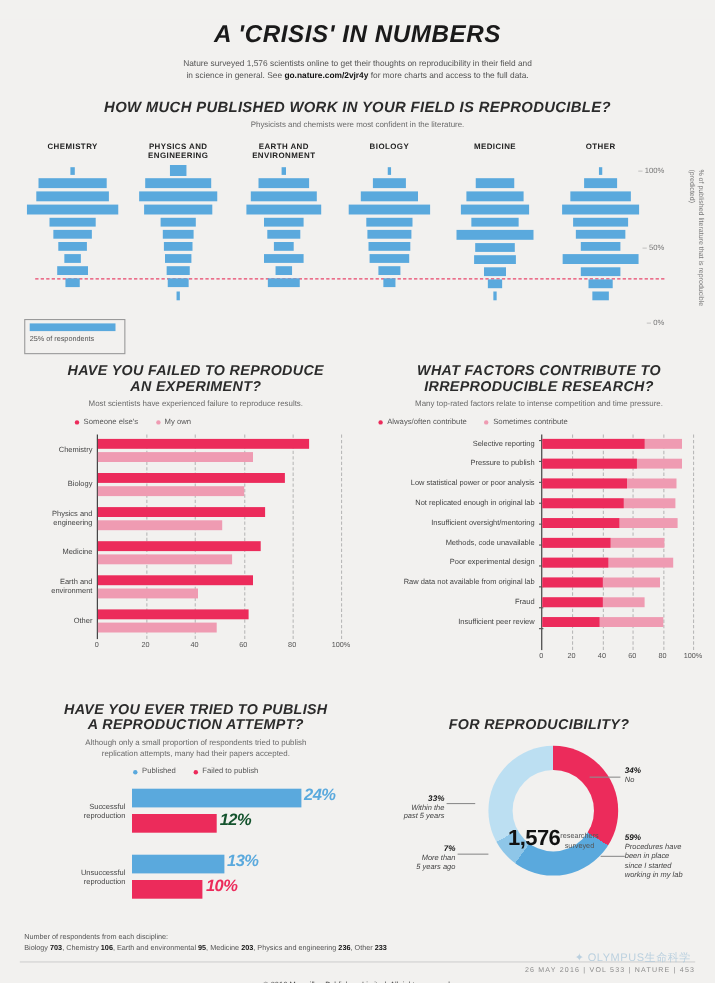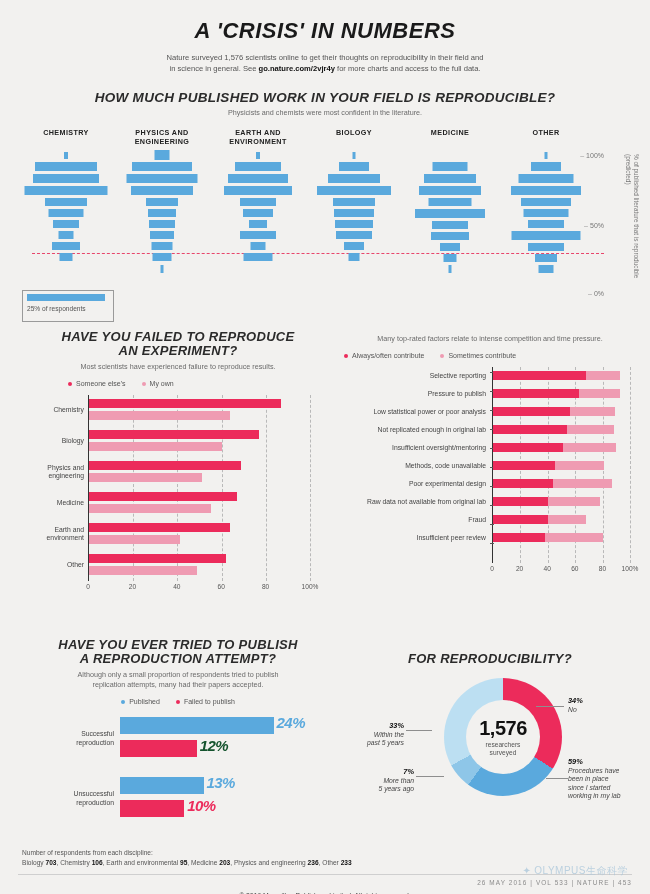--- a/index.html
+++ b/index.html
@@ -176,22 +176,22 @@
   .donut-wrap { position: relative; height: 165px; margin-top: 4px; }
   .donut {
     position: absolute; left: 104px; top: 8px;
     width: 118px; height: 118px; border-radius: 50%;
   }
   .donut-hole {
     position: absolute; left: 50%; top: 50%;
     transform: translate(-50%,-50%);
     width: 74px; height: 74px; border-radius: 50%;
     background: #f2f1ef;
-    display: flex; flex-direction: column;
-    align-items: center; justify-content: center;
+    display: flex; flex-direction: row;
+    align-items: flex-end; justify-content: center;
   }
   .donut-num { font-size: 20px; font-weight: bold; color: #111; letter-spacing: -.5px; }
   .donut-cap { font-size: 6.6px; color: #555; line-height: 8.5px; text-align: center; margin-top: 1px; }
   .dlabel { position: absolute; font-size: 6.8px; color: #444; line-height: 8.6px; font-style: italic; }
   .dlabel b { font-size: 7.4px; color: #111; display: block; }
   .leader { position: absolute; border-top: 1px solid #8e8e8e; height: 0; }
 
   
   .footnote {
     position: absolute; left: 22px; top: 830px;
@@ -403,20 +403,24 @@
           <span style="left:20%;">20</span>
           <span style="left:40%;">40</span>
           <span style="left:60%;">60</span>
           <span style="left:80%;">80</span>
           <span style="left:100%;">100%</span>
         </div>
       </div>
     </div>
 
     <div class="panel panel-R">
+      <div class="sec-title panel-title">
+        <span>WHAT FACTORS CONTRIBUTE TO</span><br>
+        <span>IRREPRODUCIBLE RESEARCH?</span>
+      </div>
       <div class="sec-sub panel-sub">Many top-rated factors relate to intense competition and time pressure.</div>
 
       <div class="legend-row" style="justify-content:flex-start;padding-left:4px;">
         <div class="legend-item">
           <span class="dot c-dark"></span>
           <span>Always/often contribute</span>
         </div>
         <div class="legend-item">
           <span class="dot c-light"></span>
           <span>Sometimes contribute</span>

